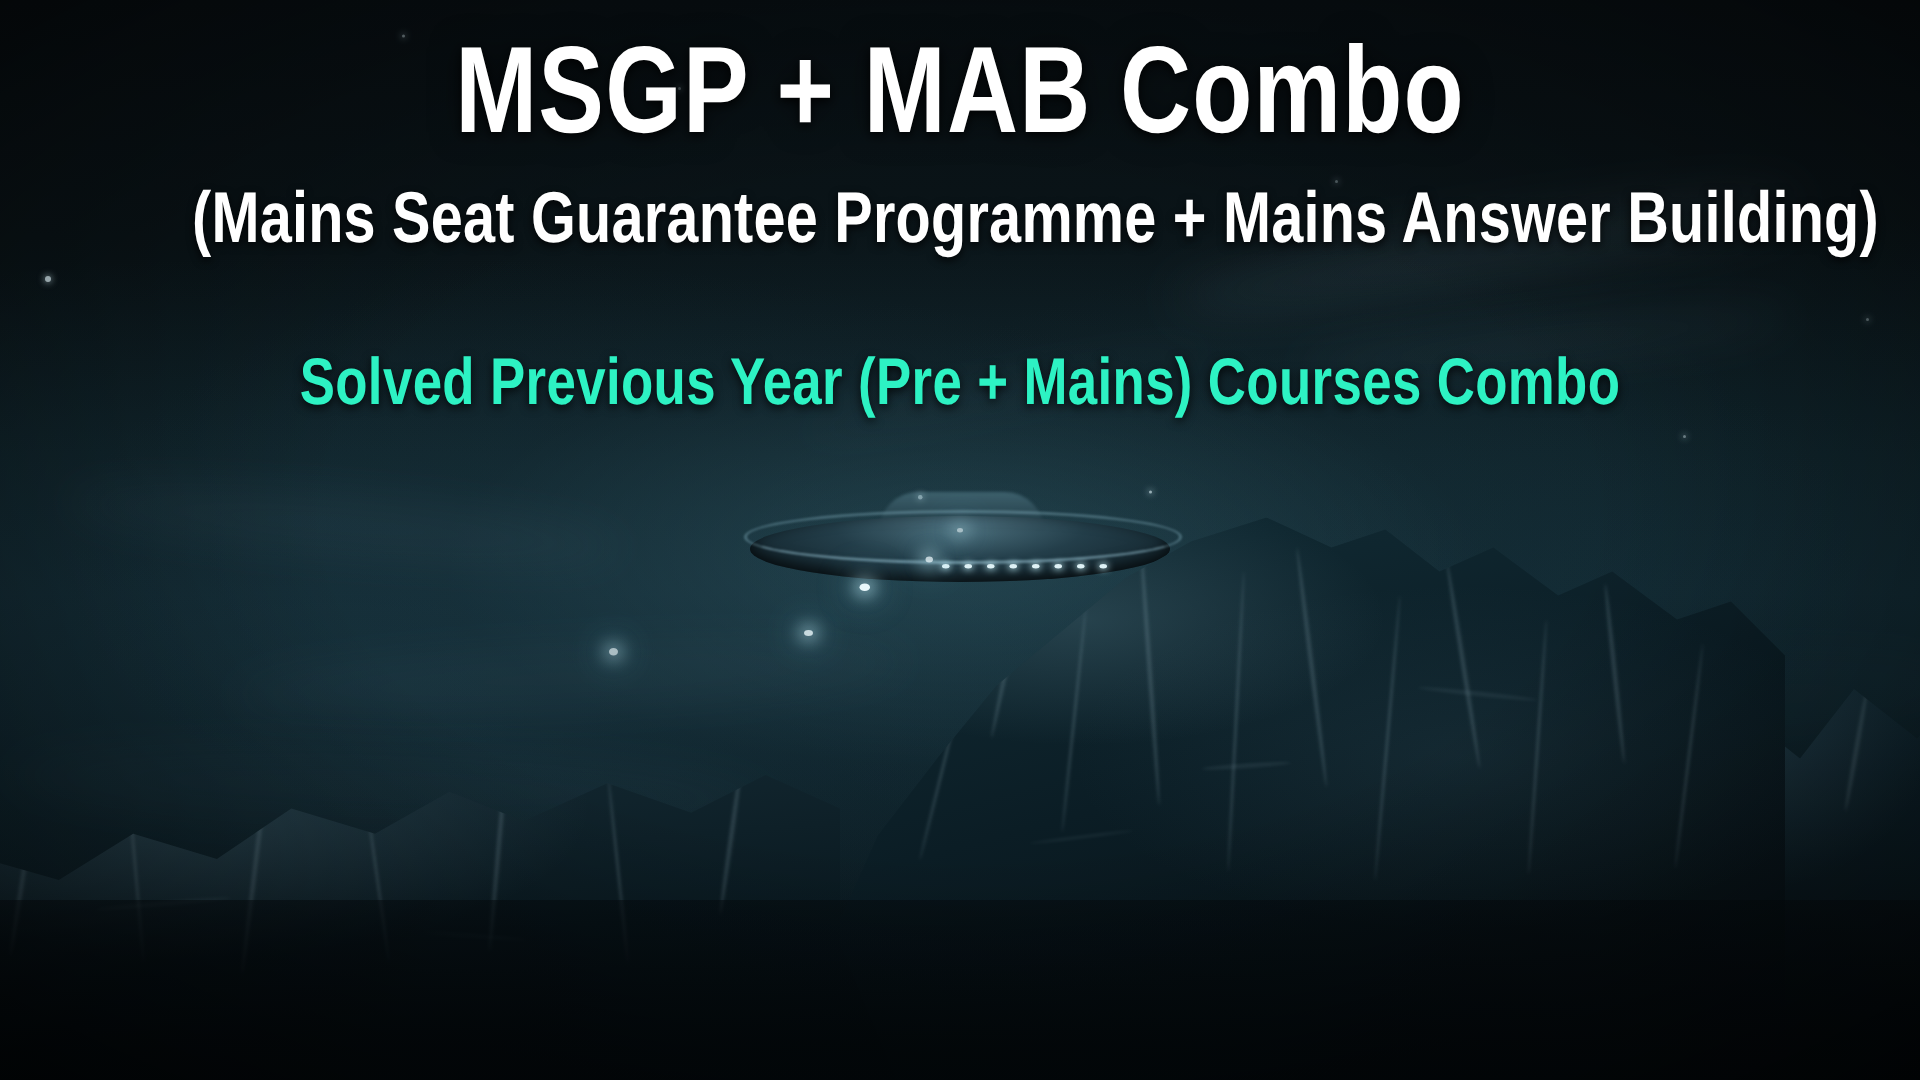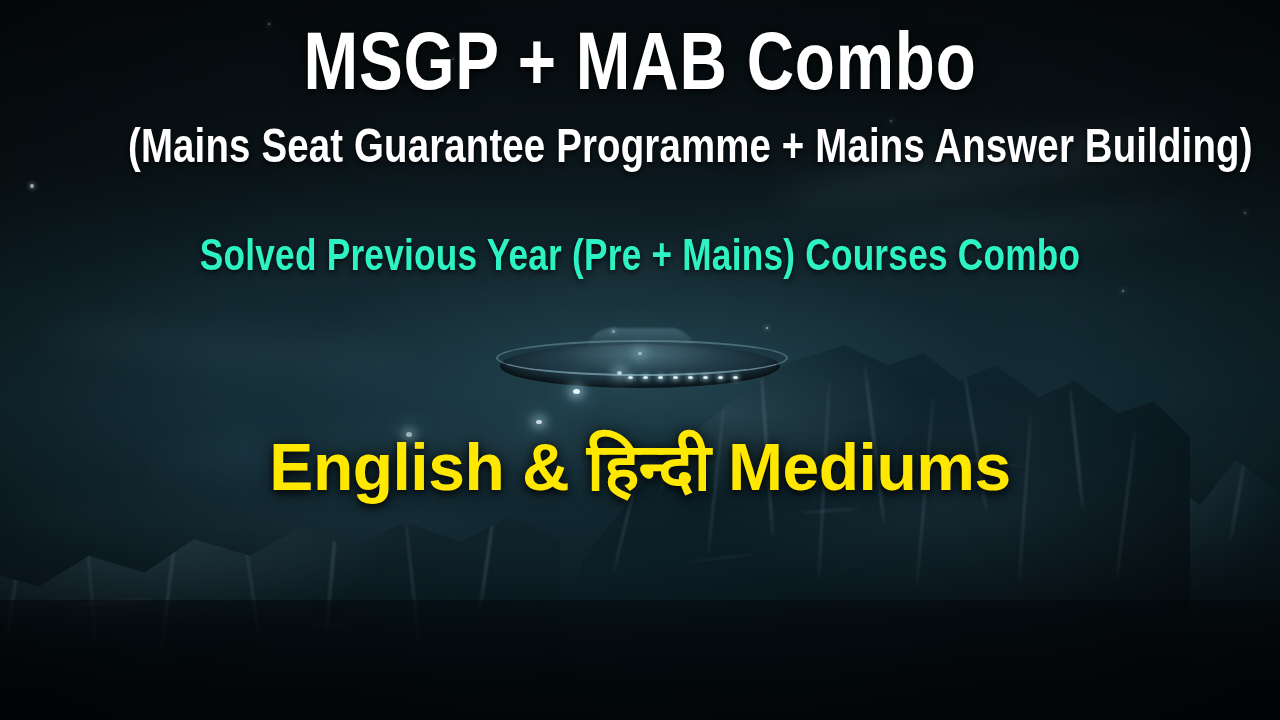--- a/index.html
+++ b/index.html
@@ -292,18 +292,15 @@
     <div class="vignette"></div>
   </div>
 
   <div class="text-layer">
     <div id="title-main" class="condensed">MSGP + MAB Combo</div>
 
     <div id="title-sub" class="condensed">(Mains Seat Guarantee Programme + Mains Answer Building)</div>
 
     <div id="tagline" class="condensed">Solved Previous Year (Pre + Mains) Courses Combo</div>
 
-    <div id="mediums">
-      <span>English &amp; </span><span class="hi">हिन्दी</span><span> Mediums</span>
-    </div>
   </div>
 
 </div>
 
 </body></html>

